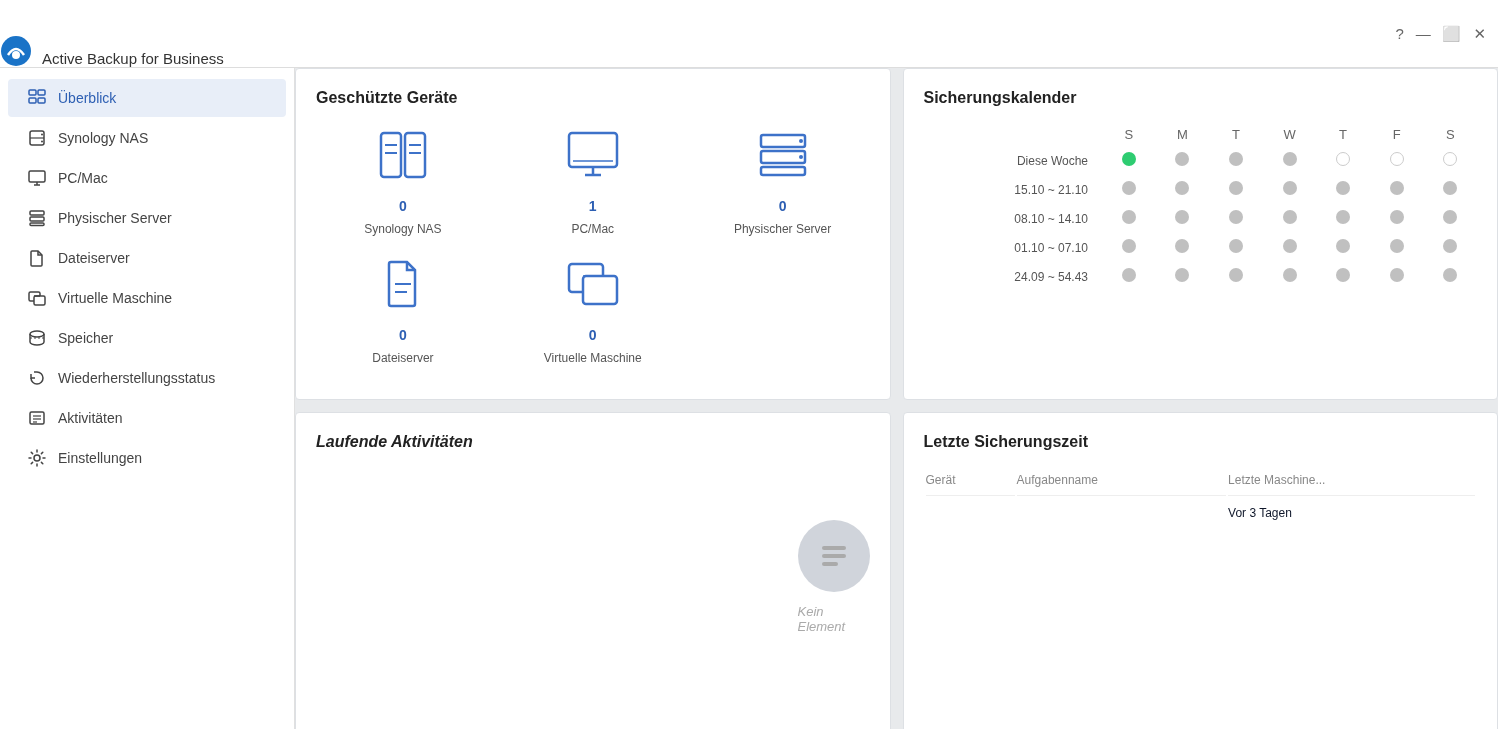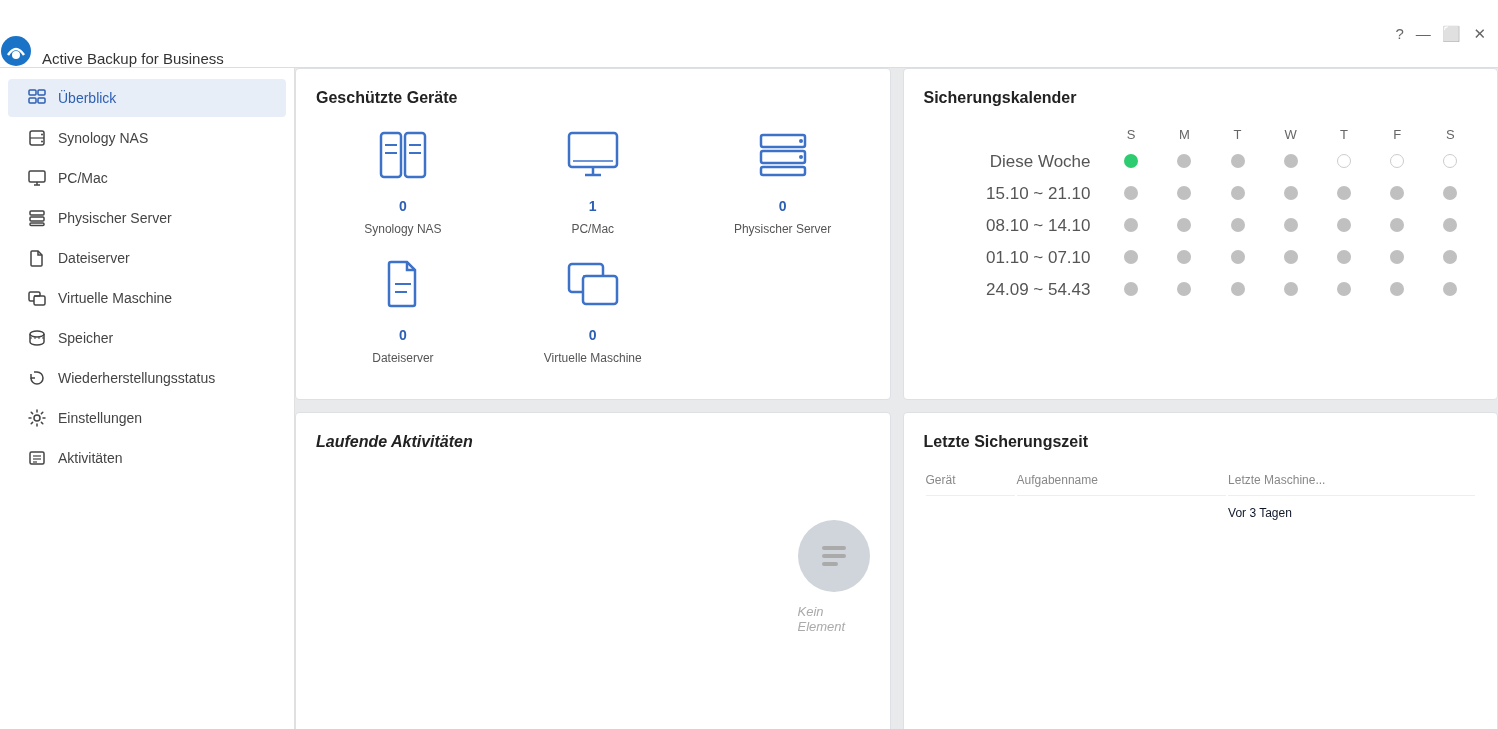--- a/index.html
+++ b/index.html
@@ -163,21 +163,21 @@
     }
     .calendar-table td {
       text-align: center;
       padding: 6px 4px;
       font-size: 12px;
     }
     .calendar-table td.week-label {
       text-align: right;
       padding-right: 14px;
       color: #555;
-      font-size: 17px;
+      font-size: 12px;
       white-space: nowrap;
       min-width: 120px;
     }
     .dot {
       width: 14px;
       height: 14px;
       border-radius: 50%;
       display: inline-block;
     }
     .dot-green { background: #2ecc71; }
@@ -337,37 +337,37 @@
           <path d="M3 9a6 6 0 106-6H6" stroke="currentColor" stroke-width="1.5"></path>
           <polyline points="3,5 3,9 7,9" stroke="currentColor" stroke-width="1.5"></polyline>
         </svg>
       </span>
       <span>Wiederherstellungsstatus</span>
     </div>
 
     <div class="sidebar-item">
       <span class="sidebar-icon">
         <svg width="18" height="18" viewBox="0 0 18 18" fill="none">
-          <circle cx="9" cy="9" r="3" stroke="currentColor" stroke-width="1.5"></circle>
-          <path d="M9 1v2M9 15v2M1 9h2M15 9h2M3.2 3.2l1.4 1.4M13.4 13.4l1.4 1.4M3.2 14.8l1.4-1.4M13.4 4.6l1.4-1.4" stroke="currentColor" stroke-width="1.5" stroke-linecap="round"></path>
-        </svg>
-      </span>
-      <span>Einstellungen</span>
-    </div>
-
-    <div class="sidebar-item">
-      <span class="sidebar-icon">
-        <svg width="18" height="18" viewBox="0 0 18 18" fill="none">
           <rect x="2" y="3" width="14" height="12" rx="1.5" stroke="currentColor" stroke-width="1.5"></rect>
           <line x1="5" y1="7" x2="13" y2="7" stroke="currentColor" stroke-width="1.2"></line>
           <line x1="5" y1="10" x2="13" y2="10" stroke="currentColor" stroke-width="1.2"></line>
           <line x1="5" y1="13" x2="9" y2="13" stroke="currentColor" stroke-width="1.2"></line>
         </svg>
       </span>
       <span>Aktivitäten</span>
+    </div>
+
+    <div class="sidebar-item">
+      <span class="sidebar-icon">
+        <svg width="18" height="18" viewBox="0 0 18 18" fill="none">
+          <circle cx="9" cy="9" r="3" stroke="currentColor" stroke-width="1.5"></circle>
+          <path d="M9 1v2M9 15v2M1 9h2M15 9h2M3.2 3.2l1.4 1.4M13.4 13.4l1.4 1.4M3.2 14.8l1.4-1.4M13.4 4.6l1.4-1.4" stroke="currentColor" stroke-width="1.5" stroke-linecap="round"></path>
+        </svg>
+      </span>
+      <span>Einstellungen</span>
     </div>
 
   </div>
 
   <div class="main-content">
 
     <div class="panel">
       <div class="panel-title">Geschützte Geräte</div>
       <div class="devices-grid">
 

